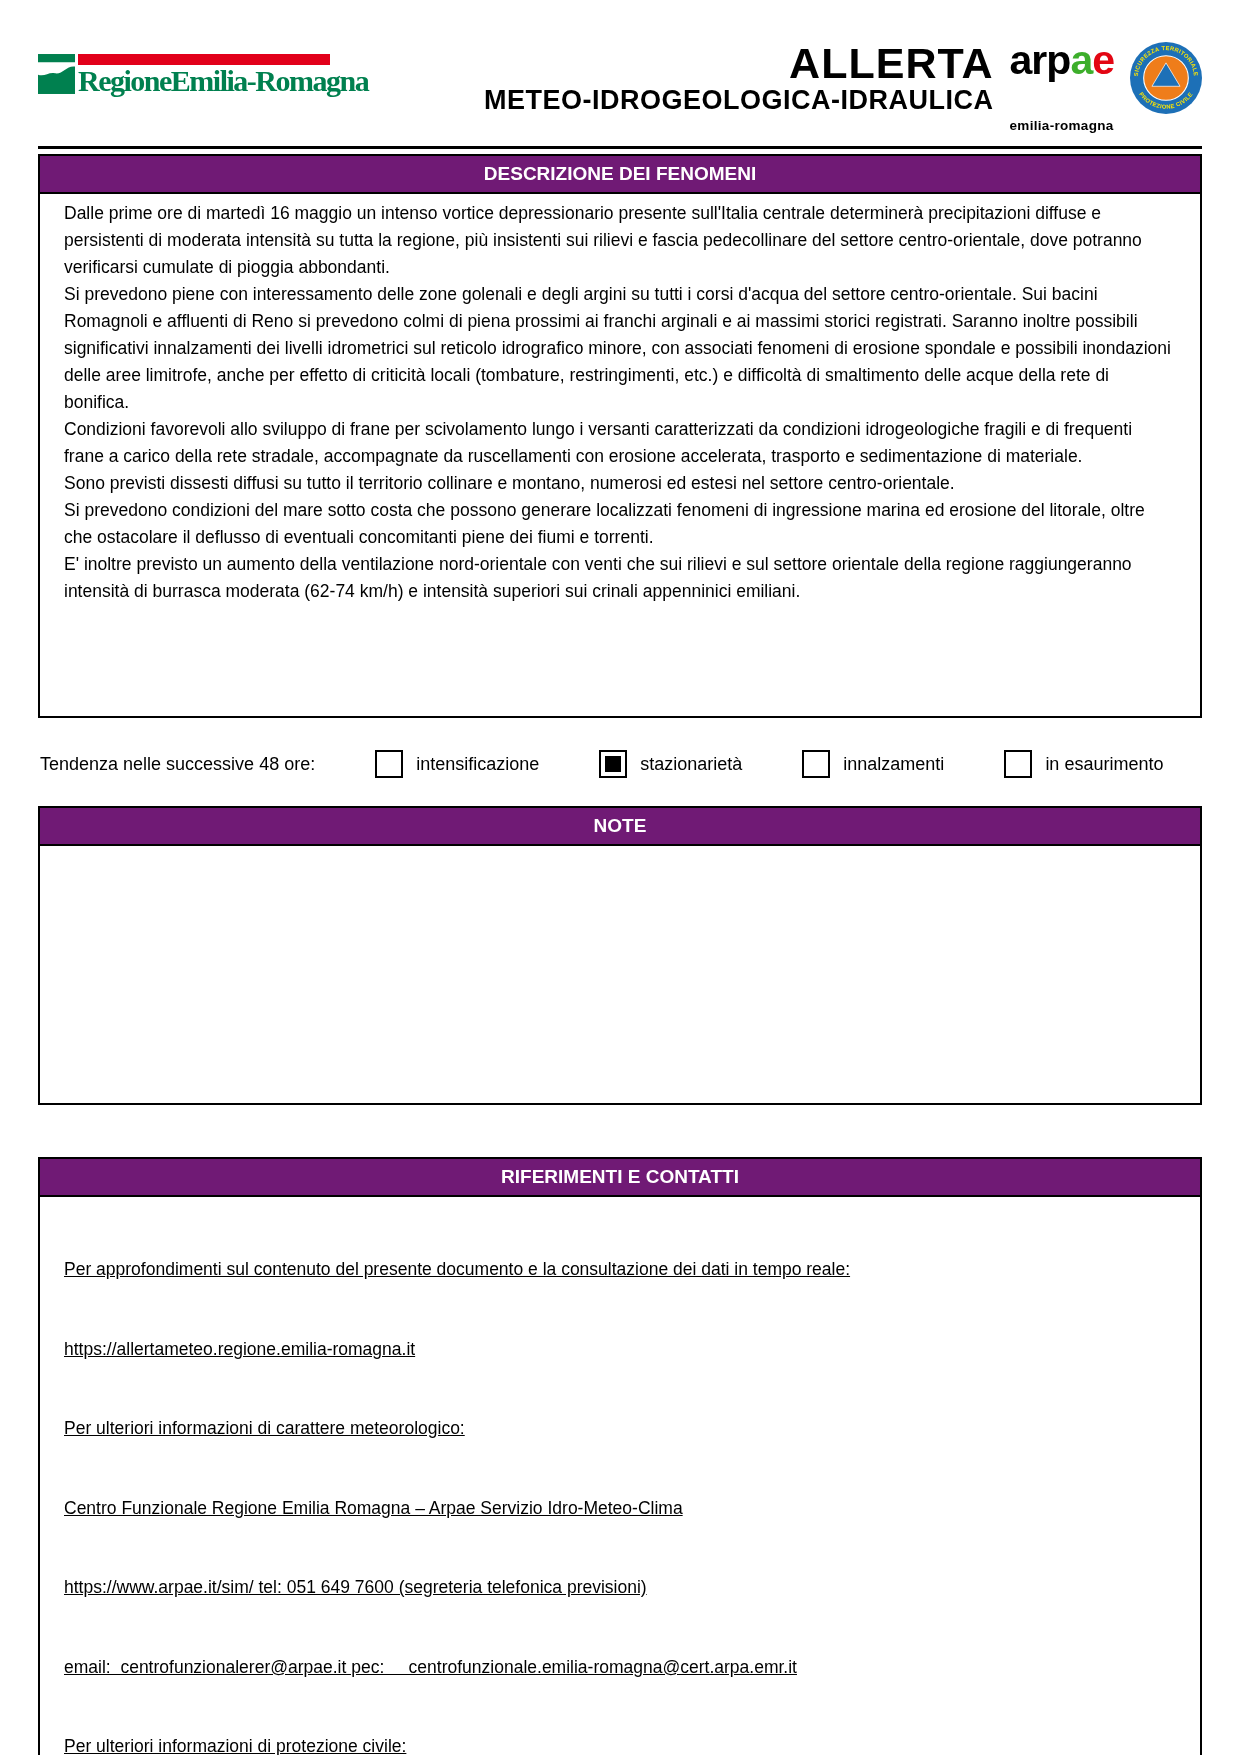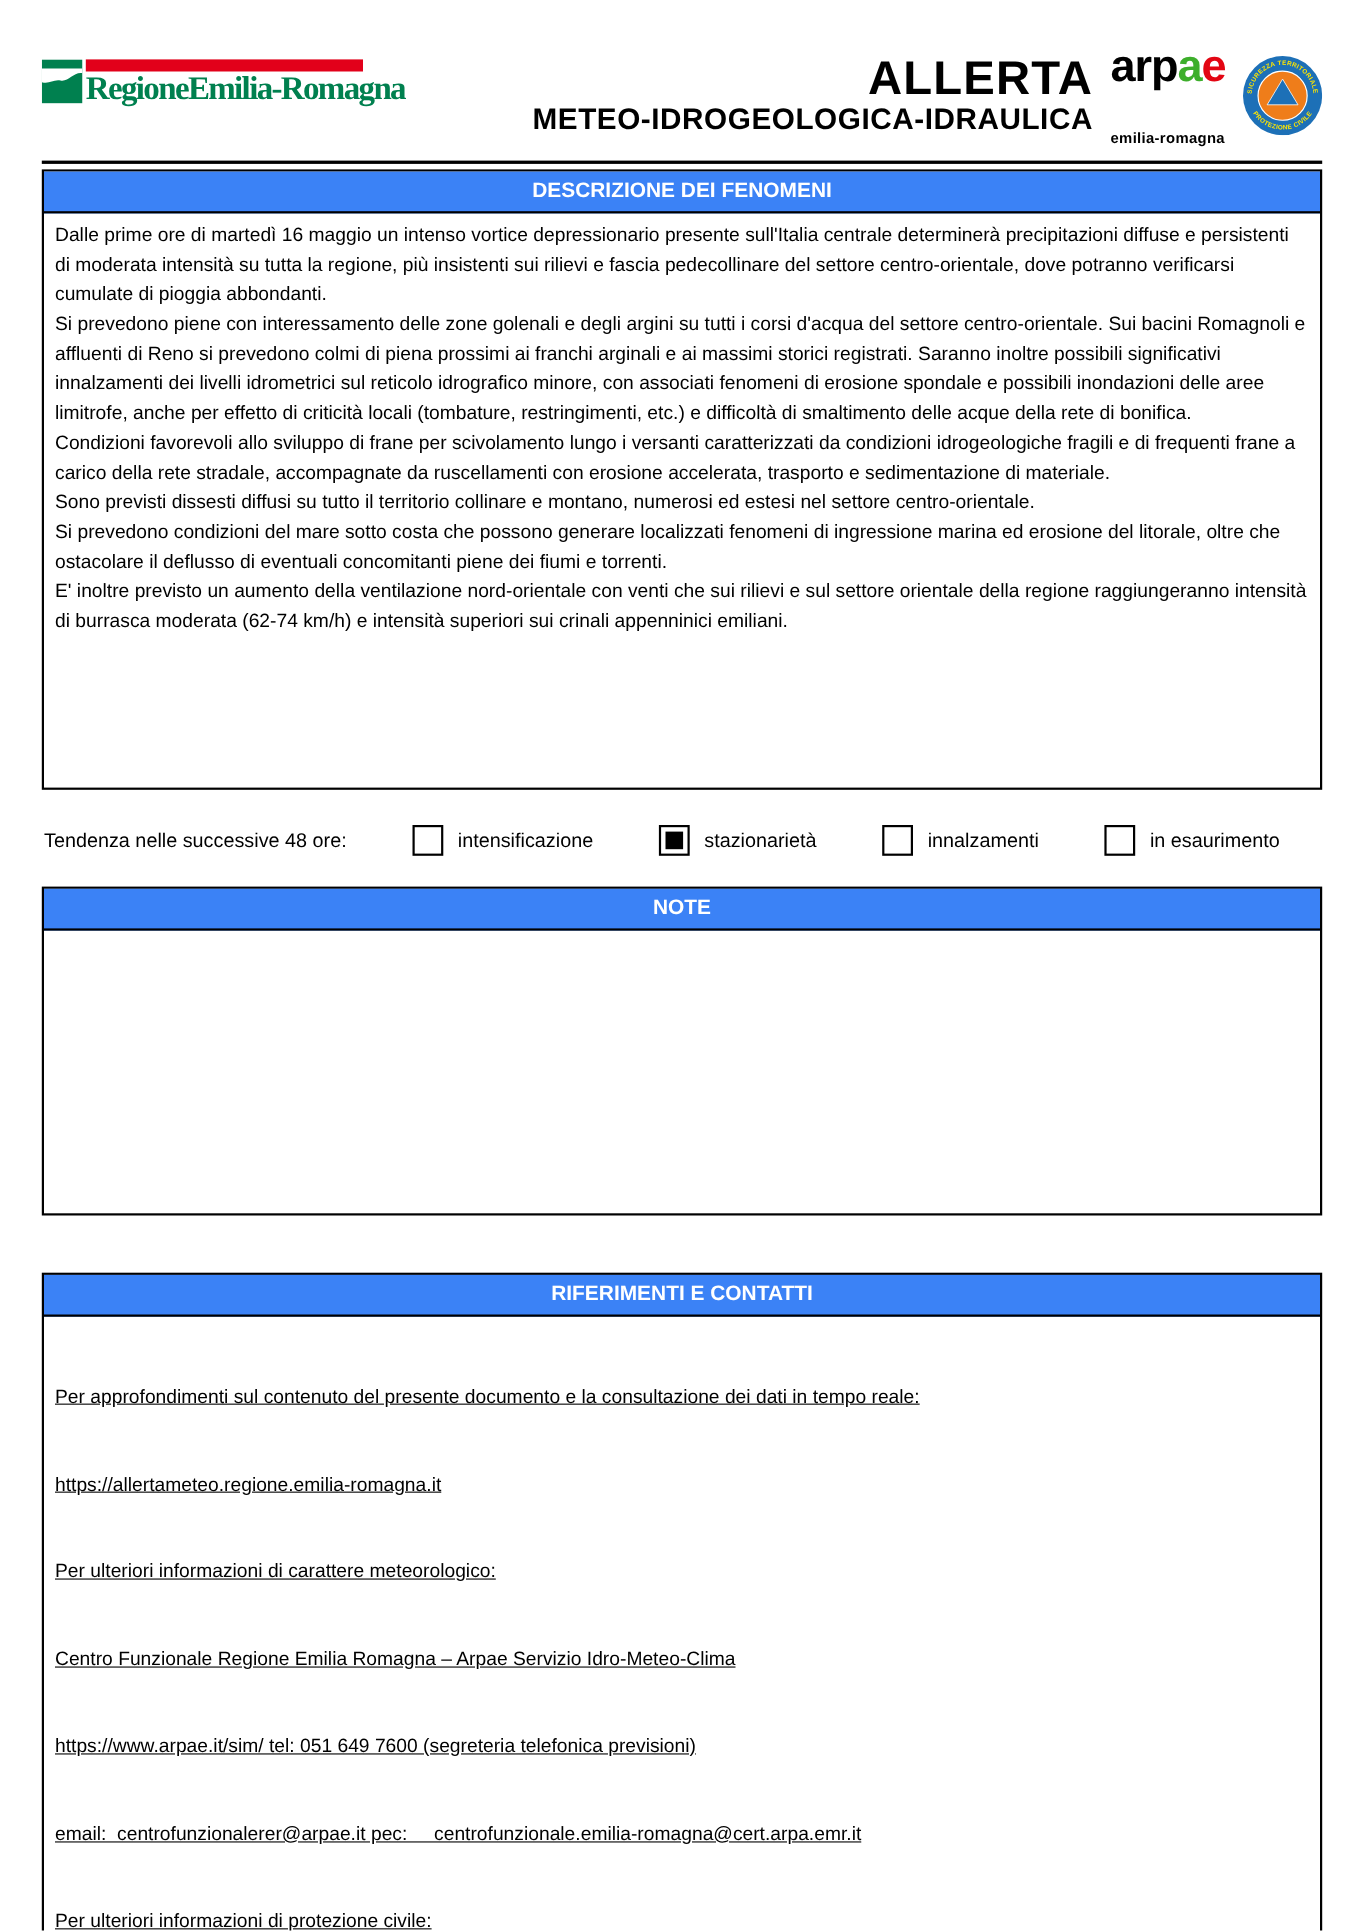--- a/index.html
+++ b/index.html
@@ -6,38 +6,38 @@
   body{width:1240px;height:1755px;font-family:"Liberation Sans","DejaVu Sans",sans-serif;color:#000;overflow:hidden;}
   .page{width:1240px;height:1321px;box-sizing:border-box;padding:42px 38px 0 38px;}
 
   
   .hdr{display:flex;align-items:flex-start;}
   .rer-logo{display:flex;align-items:flex-start;gap:3px;margin-top:12px;}
   .rer-square{width:37px;height:40px;display:block;}
   .rer-right{display:flex;flex-direction:column;}
   .rer-redbar{height:11px;width:252px;background:#e2001a;}
   .rer-text{font-family:"Liberation Serif","DejaVu Serif",serif;font-weight:700;font-size:30px;line-height:1.05;color:#00804f;letter-spacing:-1.5px;white-space:nowrap;}
-  .hdr-right{margin-left:auto;display:flex;align-items:center;gap:16px;}
+  .hdr-right{margin-left:auto;display:flex;align-items:flex-start;gap:16px;}
   .title-block{text-align:right;}
   .title-1{font-size:43px;font-weight:700;line-height:1.0;letter-spacing:1px;}
   .title-2{font-size:27px;font-weight:700;line-height:1.15;letter-spacing:0.5px;}
   .arpae{display:flex;flex-direction:column;align-items:flex-start;line-height:1;gap:37px;}
   .arpae-word{font-size:41px;font-weight:700;letter-spacing:-1px;line-height:0.9;}
   .arpae-word .g{color:#3dae2b;}
   .arpae-word .r{color:#e30613;}
   .arpae-sub{font-size:13.5px;font-weight:700;letter-spacing:0.3px;margin-top:3px;}
   .pc-logo{width:72px;height:72px;display:block;}
 
   
   .top-rule{border-top:3px solid #000;margin:14px 0 5px 0;}
 
   
   .section{border:2px solid #000;}
-  .section-header{background:#3b82f6;color:#fff;font-weight:700;font-size:19px;text-align:center;padding:7px 0;border-bottom:2px solid #000;}
-  .section-body{padding:6px 10px;font-size:17.5px;line-height:27px;}
+  .section-header{background:#701a75;color:#fff;font-weight:700;font-size:19px;text-align:center;padding:7px 0;border-bottom:2px solid #000;}
+  .section-body{padding:6px 24px;font-size:17.5px;line-height:27px;}
   .desc-body{min-height:510px;}
   .note-body{min-height:245px;}
   .rif-body{min-height:282px;line-height:26.5px;white-space:pre-wrap;}
   .para{margin:0;}
   .contact-line{margin:0;text-decoration:underline;}
 
   
   .tendenza{display:flex;align-items:center;margin:32px 0 28px 2px;font-size:18px;}
   .tendenza-label{white-space:nowrap;}
   .opt{display:flex;align-items:center;gap:13px;margin-left:60px;}

